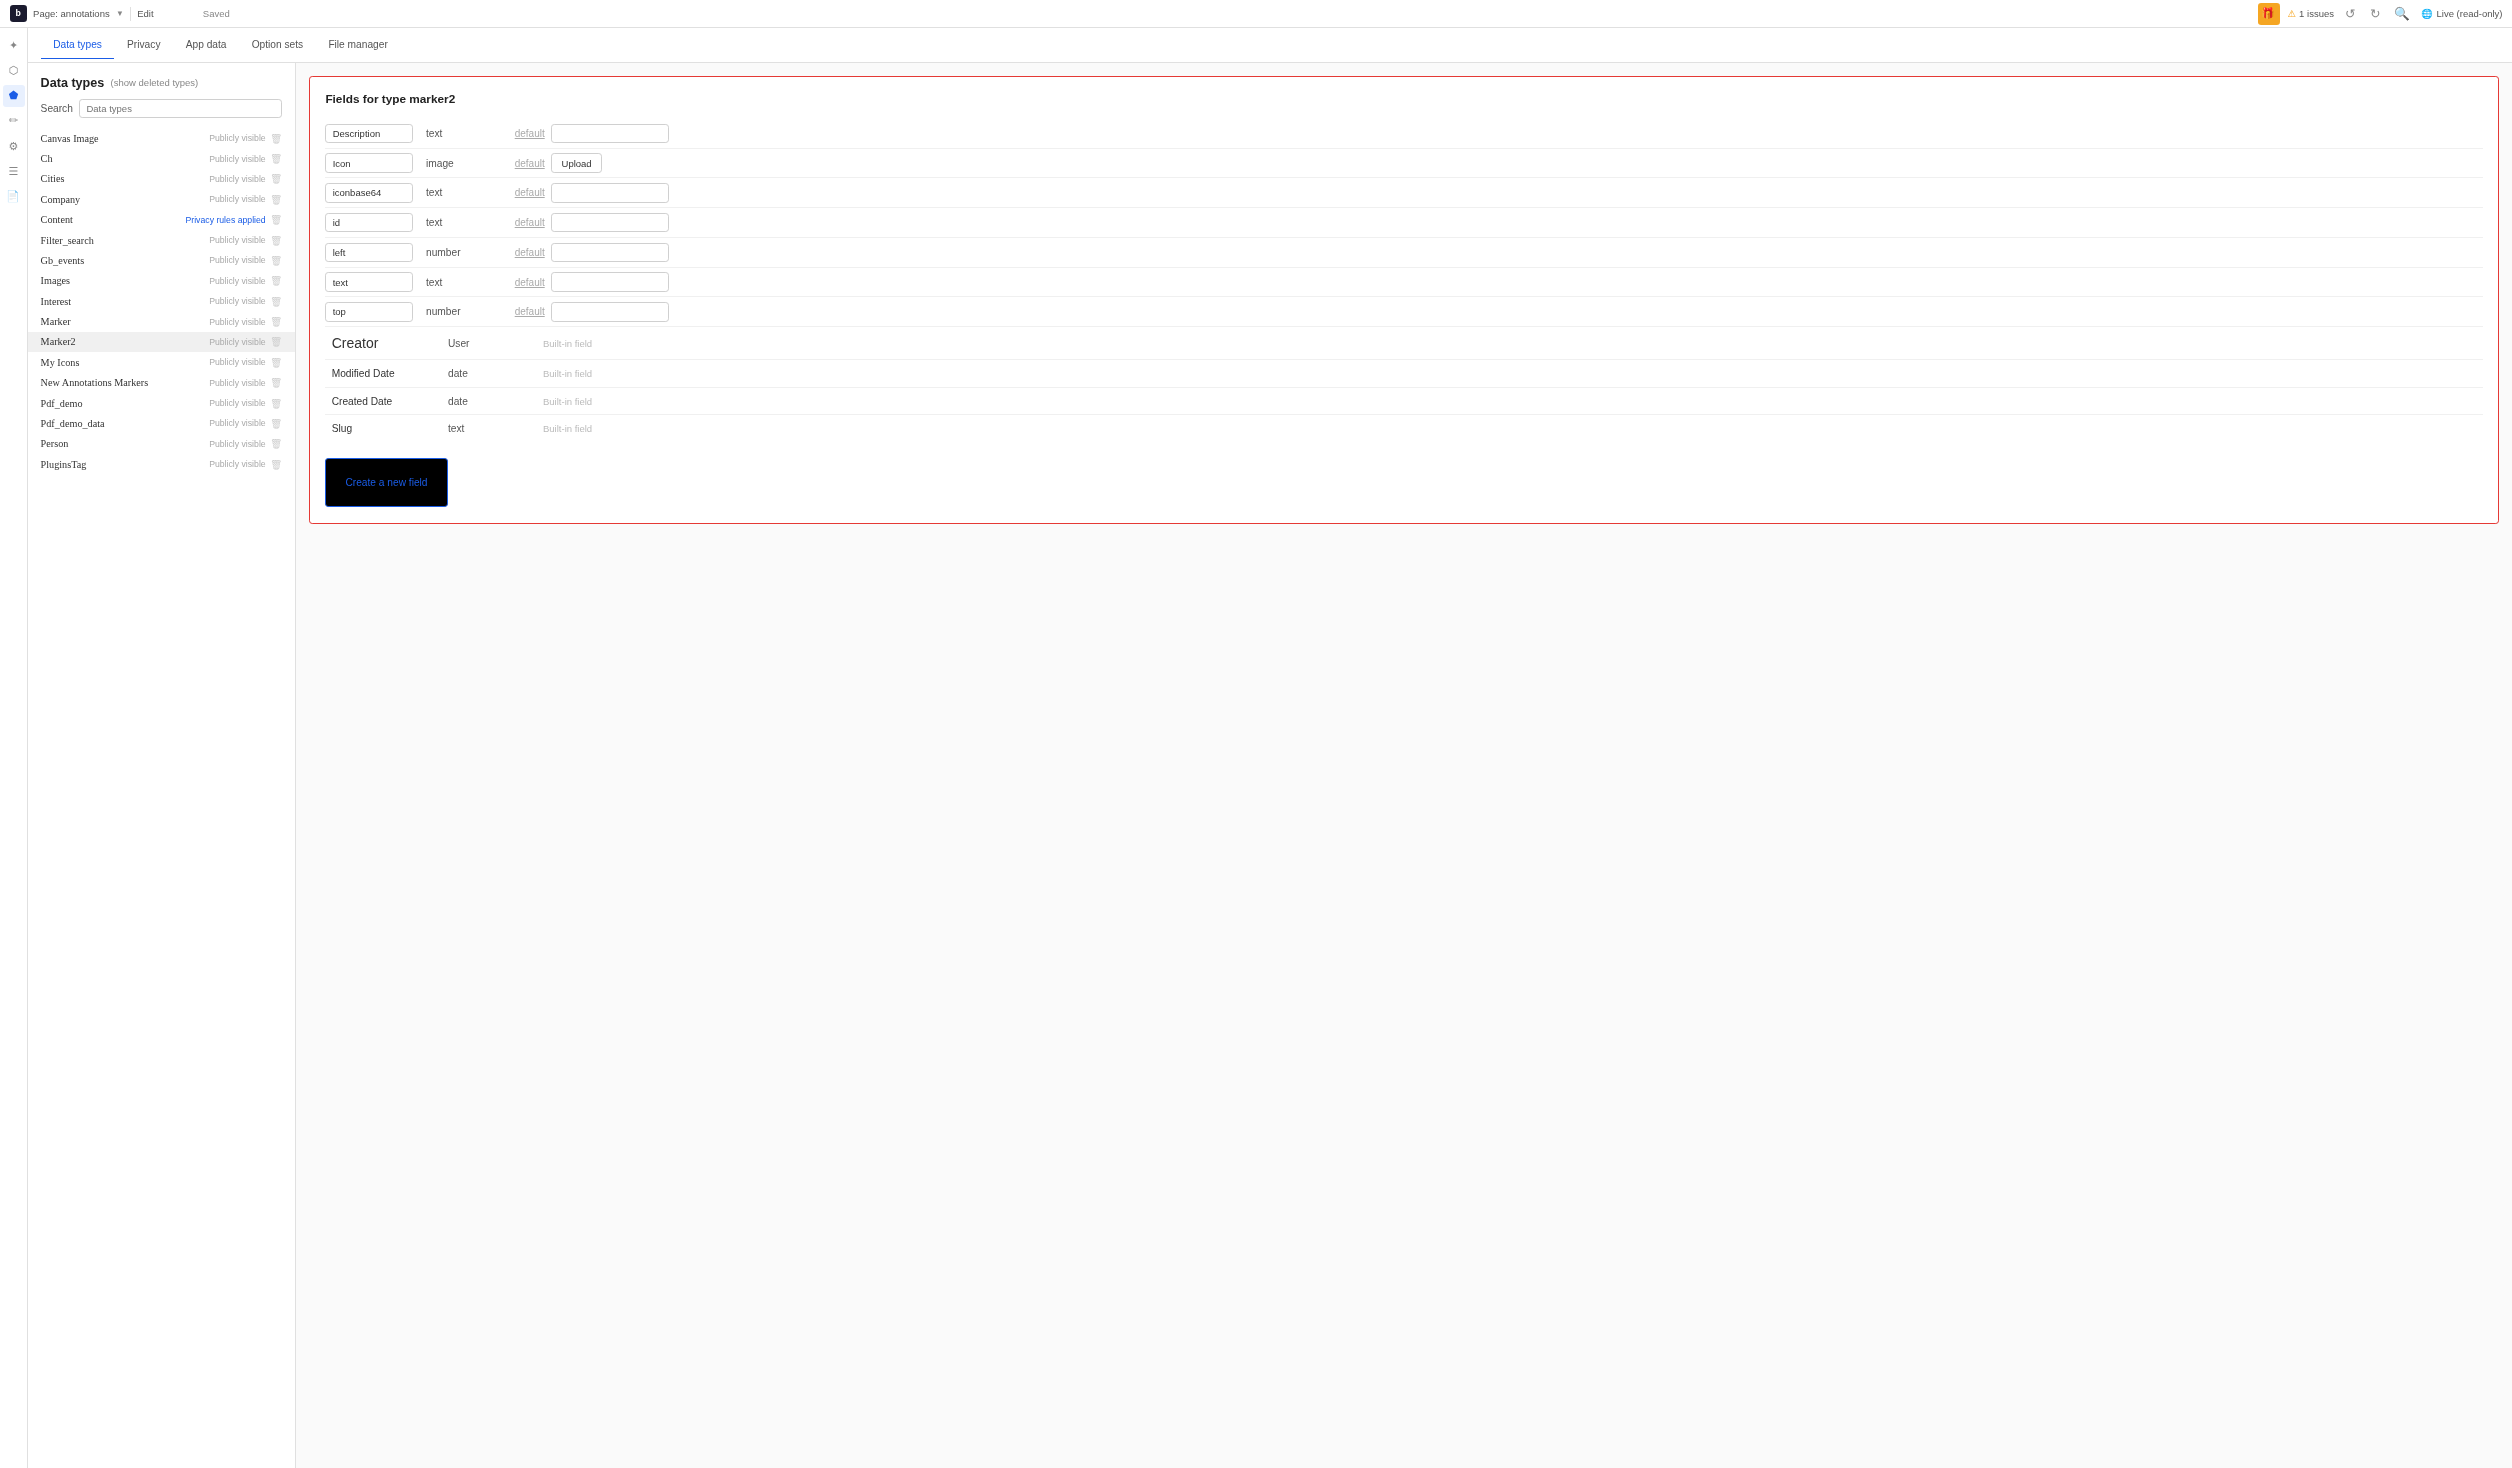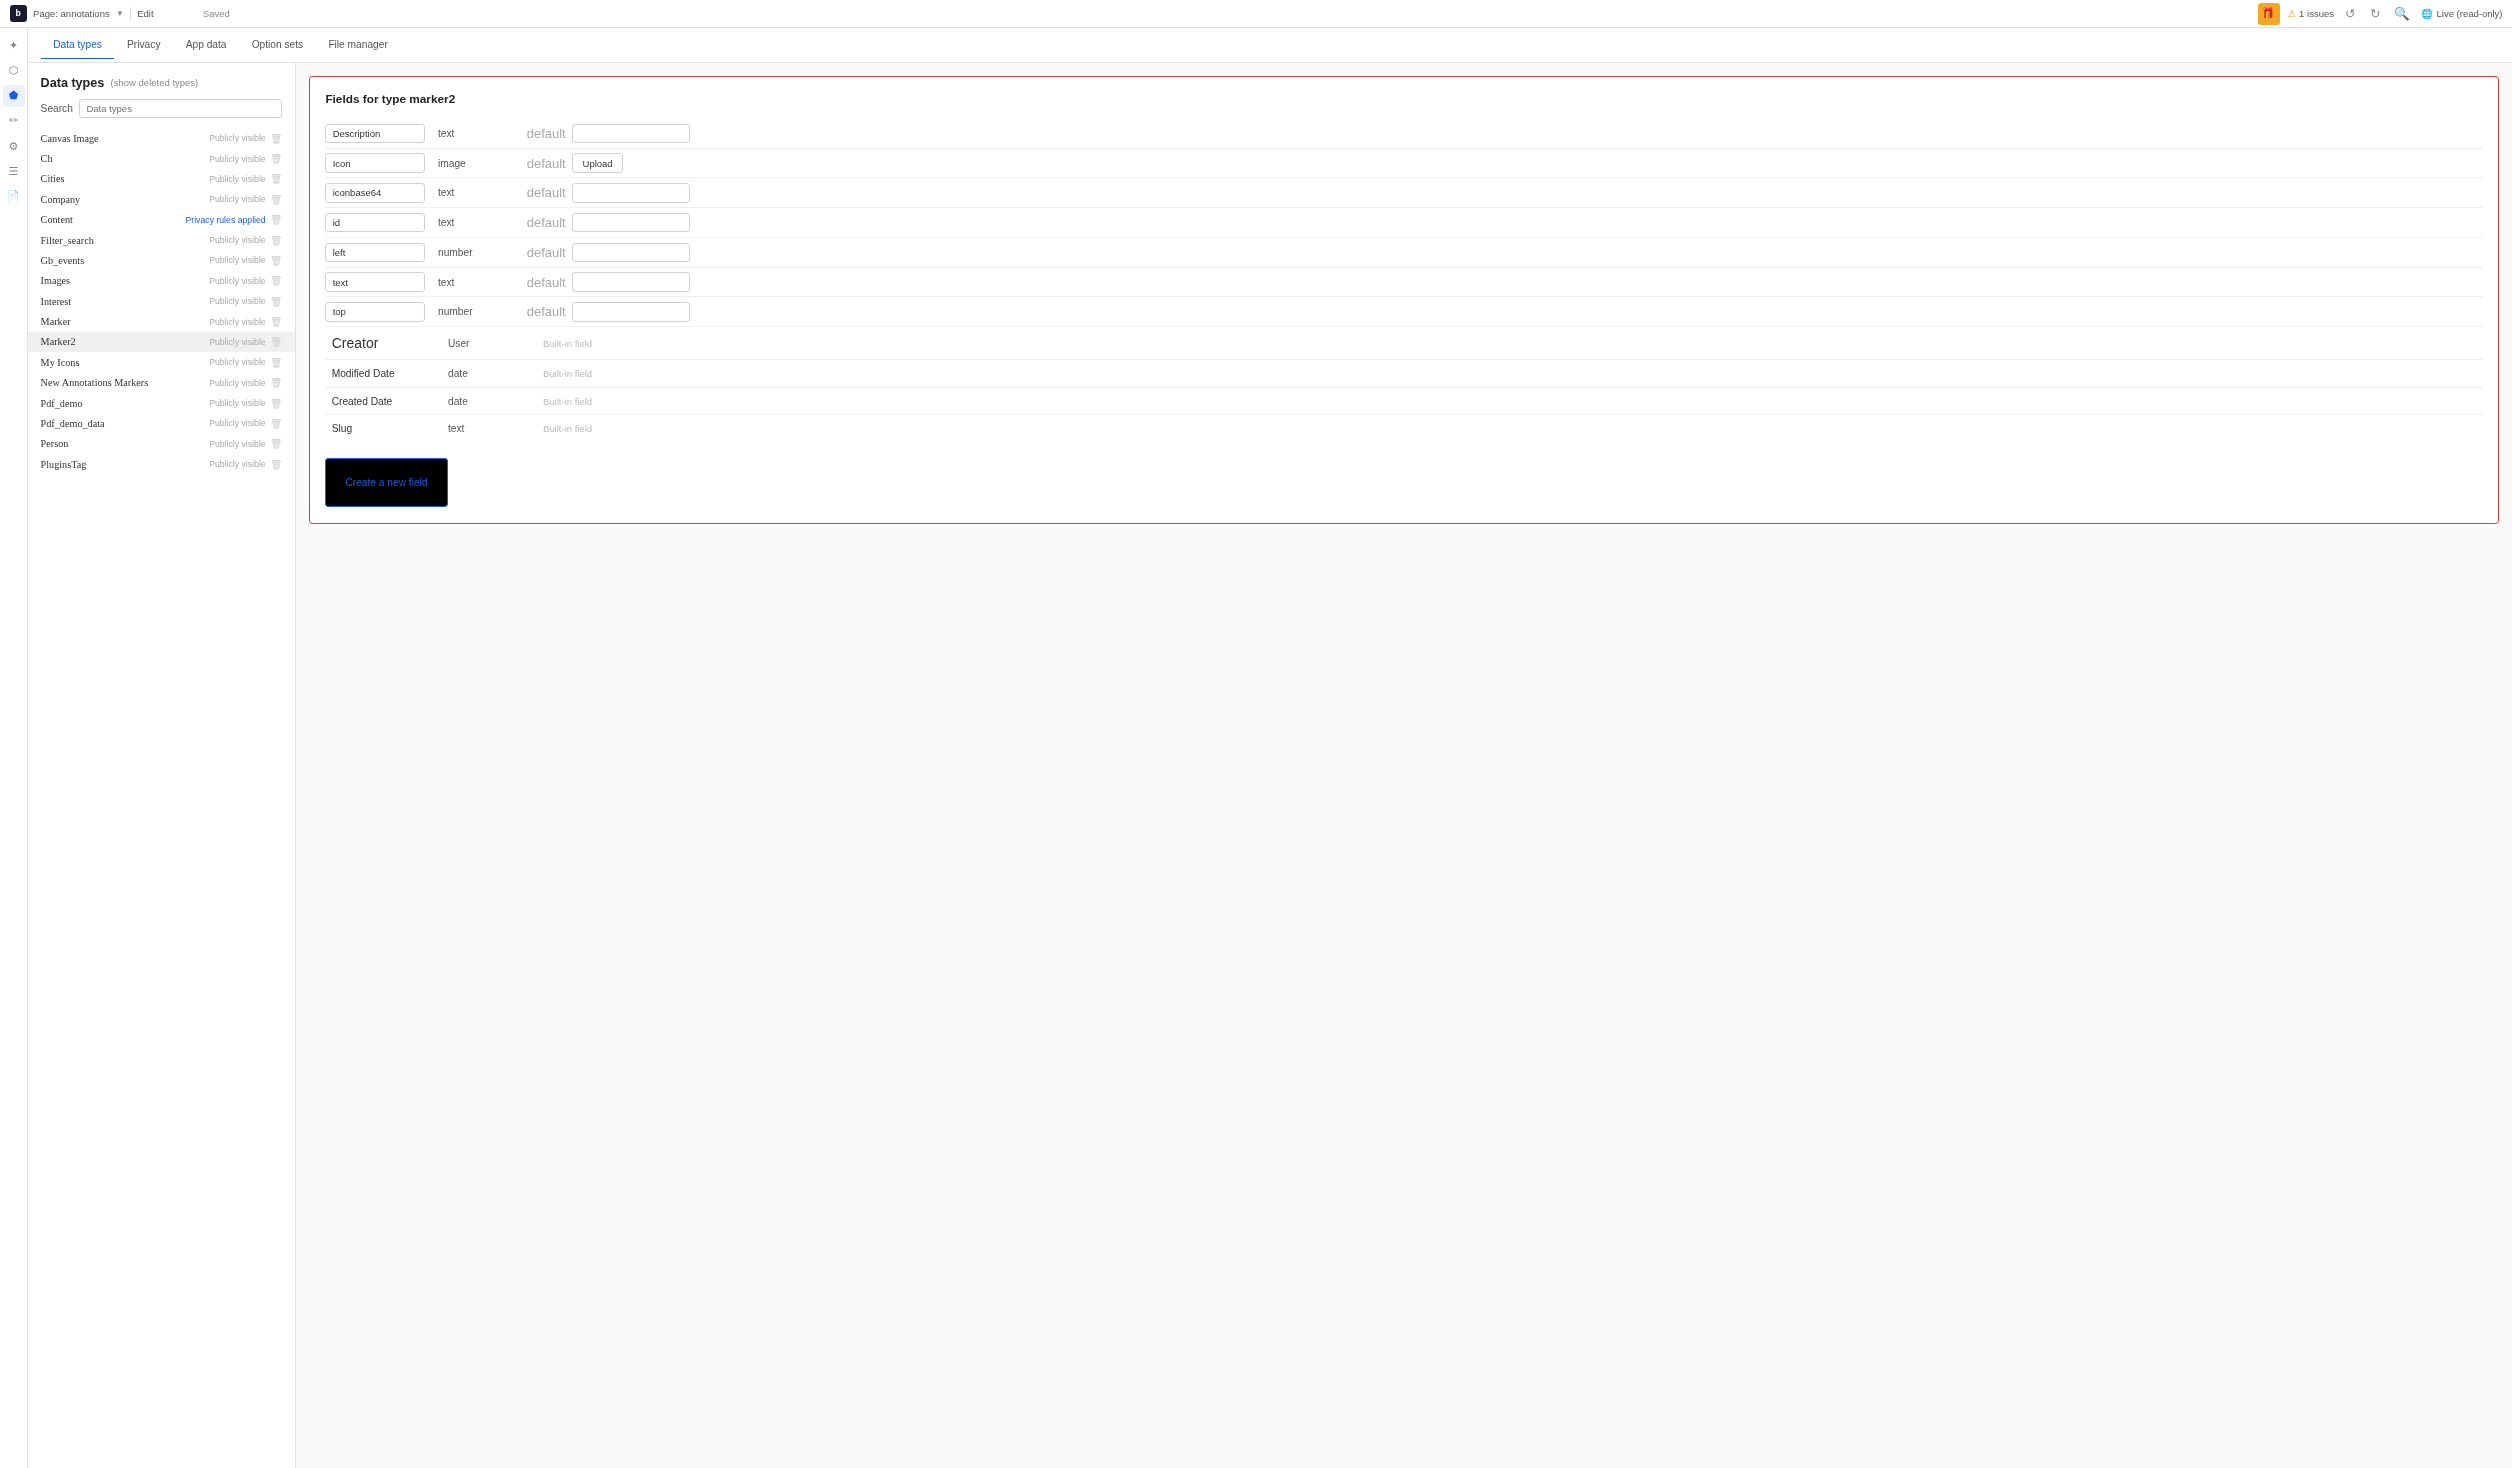--- a/index.html
+++ b/index.html
@@ -57,23 +57,23 @@
     
     .fields-panel { flex: 1; padding: 12.6px; overflow-y: auto; background: #fafafa; }
     .fields-container { border: 1.6px solid #e53935; border-radius: 3.2px; background: #fff; padding: 15.8px; min-height: 394px; }
     .fields-title { font-size: 11.8px; font-weight: 600; color: #222; margin-bottom: 12.6px; }
     .type-name-row { display: flex; align-items: center; gap: 9.5px; margin-bottom: 15.8px; }
     .type-name-label { font-size: 10.2px; color: #333; font-weight: 500; }
     .type-name-input { padding: 3.9px 7.9px; border: 0.8px solid #d0d0d0; border-radius: 3.2px; font-size: 10.2px; color: #333; width: 126px; }
     .chat-icon { color: #ccc; font-size: 12.6px; cursor: pointer; }
     .field-row { display: flex; align-items: center; padding: 4.7px 0; border-bottom: 0.8px solid #f0f0f0; }
     .field-row:last-child { border-bottom: none; }
-    .field-name-input { padding: 3.2px 6.3px; border: 0.8px solid #d0d0d0; border-radius: 3.2px; font-size: 9.5px; color: #333; width: 100px; }
+    .field-name-input { padding: 3.2px 6.3px; border: 0.8px solid #d0d0d0; border-radius: 3.2px; font-size: 9.5px; color: #333; width: 88px; }
     .field-type { font-size: 10.2px; color: #555; width: 95px; padding-left: 12.6px; }
-    .field-default-label { font-size: 13px; color: #aaa; padding: 0 6.3px; }
+    .field-default-label { font-size: 10px; color: #aaa; padding: 0 6.3px; text-decoration: underline; }
     .field-default-input { padding: 3.2px 6.3px; border: 0.8px solid #d0d0d0; border-radius: 3.2px; font-size: 9.5px; color: #333; width: 118px; }
     .field-builtin { font-size: 9.5px; color: #bbb; padding-left: 12.6px; }
     .upload-btn { padding: 3.2px 9.5px; border: 0.8px solid #d0d0d0; border-radius: 3.2px; font-size: 9.5px; color: #333; background: #fff; cursor: pointer; }
 
     
     .create-field-btn { display: block; margin-top: 15.8px; padding: 18px 19px; border: 0.8px solid #1a5ce6; border-radius: 3.2px; background: #000000; color: #1a5ce6; font-size: 10.2px; cursor: pointer; }
 
     
     ::-webkit-scrollbar { width: 4.7px; }
     ::-webkit-scrollbar-track { background: #f5f5f5; }

